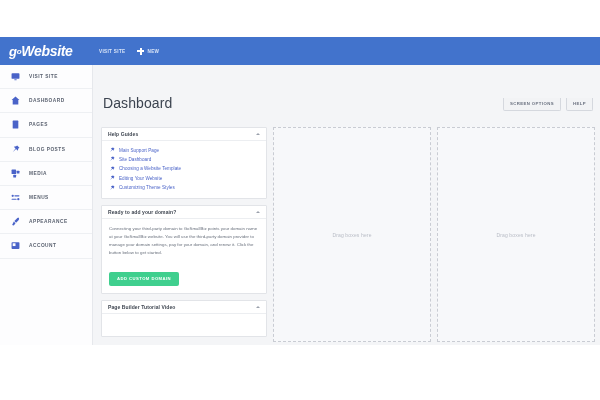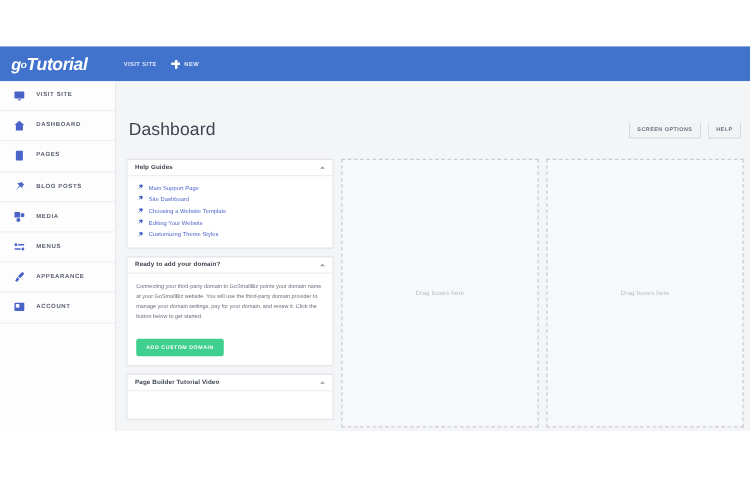--- a/index.html
+++ b/index.html
@@ -173,21 +173,21 @@
 </style>
 </head>
 <body>
 
 <div id="stage">
 
   <div id="adminbar">
     <div id="logo">
       <span class="lg-go">g</span>
         <span class="lg-sup">o</span>
-        <span class="lg-rest">Tutorial</span>
+        <span class="lg-rest">Website</span>
     </div>
     <div class="abitem">
       <span>VISIT SITE</span>
     </div>
     <div class="abitem">
       <span class="plus-icon"></span>
       <span>NEW</span>
     </div>
   </div>
 

